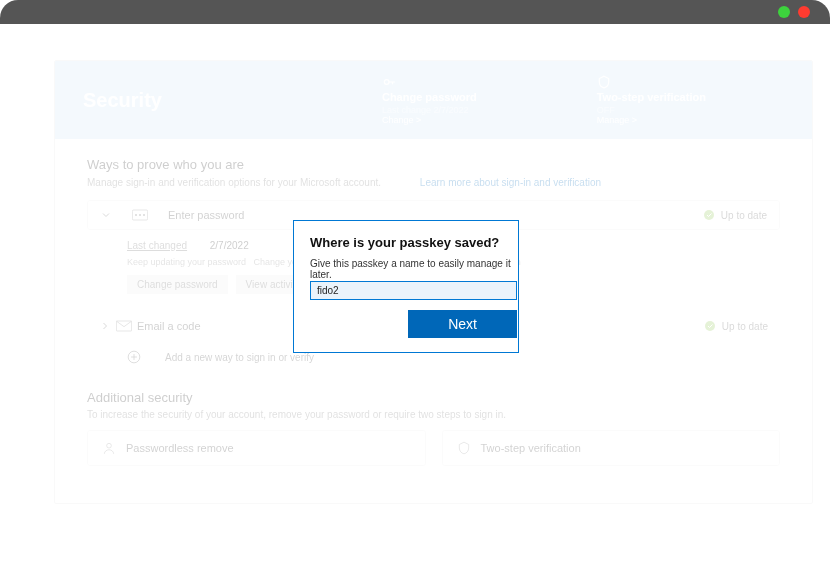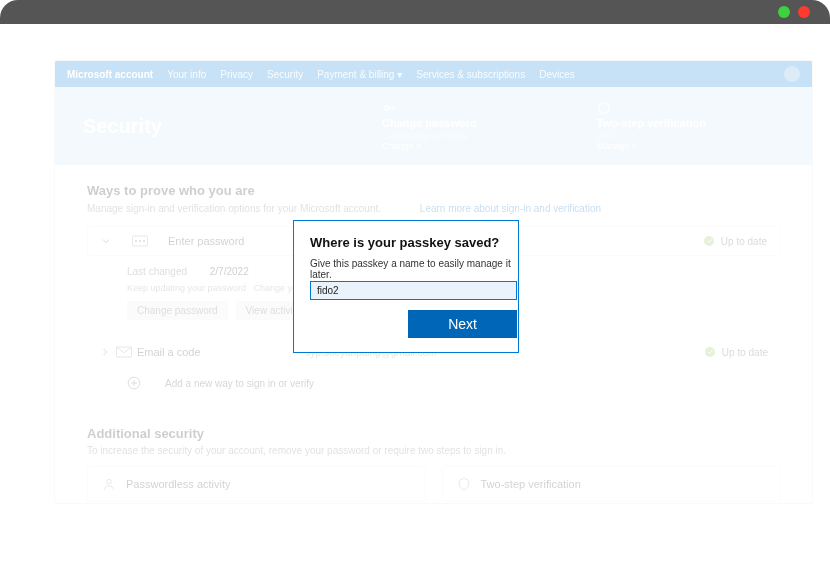--- a/index.html
+++ b/index.html
@@ -27,39 +27,39 @@
   
   .band { height: 78px; background: #cde4f6; display: flex; align-items: center; padding: 0 28px; gap: 220px; }
   .band .title { color: #fff; font-size: 20px; font-weight: 600; }
   .band-cols { display: flex; gap: 120px; font-size: 10px; color: #fff; }
   .band-col svg { width: 14px; height: 14px; }
   .band-col .ln1 { margin-top: 2px; font-size: 9px; color: #e6f2fb; }
   .band-col .ln2 { font-size: 9px; color: #fff; }
   
   
   .main { padding: 18px 32px; font-size: 11px; color: #555; }
-  .main h2 { font-size: 13px; color: #222; font-weight: 700; margin-bottom: 4px; }
+  .main h2 { font-size: 13px; color: #222; font-weight: 400; margin-bottom: 4px; }
   .main .desc { font-size: 10px; color: #777; }
   .main .link { color: #0067b8; padding-left: 36px; }
   
   .method-row { display: flex; align-items: center; gap: 20px; border: 1px solid #eee; border-radius: 3px; padding: 8px 12px; margin-top: 12px; font-size: 11px; color: #333; }
   .method-row .status { margin-left: auto; display: flex; align-items: center; gap: 6px; font-size: 10px; color: #555; }
   .method-row .status svg { width: 12px; height: 12px; }
   .collapsed-row { display: flex; align-items: center; gap: 5px; padding: 8px 12px; font-size: 11px; color: #333; }
   
   .subblock { padding: 10px 40px; font-size: 10px; color: #666; }
-  .subblock .label { display: inline-block; width: 80px; }
+  .subblock .label { display: inline-block; width: 80px; text-decoration: underline; }
   .subblock .val { color: #222; }
   .btns { margin-top: 8px; display: flex; gap: 8px; }
   .btn-sm { background: #eee; color: #666; font-size: 10px; padding: 4px 10px; border: none; }
   
   .addrow { display: flex; align-items: center; gap: 24px; padding: 10px 40px; font-size: 10px; color: #444; }
   .addrow svg { width: 14px; height: 14px; }
   
-  .sec2 { margin-top: 26px; }
+  .sec2 { margin-top: 16px; }
   .cards { display: flex; gap: 16px; margin-top: 10px; }
   .card { flex: 1; border: 1px solid #eee; border-radius: 3px; padding: 10px 14px; font-size: 11px; color: #333; display: flex; align-items: center; gap: 10px; }
   
   
   .modal { position: absolute; top: 220px; left: 293px; width: 226px; background: #fff; border: 1px solid #0078d4; padding: 14px 1px 14px 16px; z-index: 20; }
   .modal h3 { font-size: 13px; color: #111; font-weight: 600; margin-bottom: 8px; }
   .modal p { font-size: 10px; color: #333; }
   .modal input { width: 100%; border: 1px solid #0078d4; outline: none; font-size: 10px; padding: 3px 6px; background: #eaf3fb; color: #222; }
   .modal .btn-row { display: flex; justify-content: flex-end; margin-top: 10px; }
   .modal .btn-next { background: #0067b8; color: #fff; font-size: 14px; border: none; padding: 6px 40px; cursor: pointer; }
@@ -68,30 +68,20 @@
 <body>
 
 <div class="app-frame">
   <div class="titlebar">
     <div class="tb-dot tb-green"></div>
     <div class="tb-dot tb-red"></div>
   </div>
 
   <div class="content-wrap">
 
-    <div class="topnav">
-      <span class="brand">Microsoft account</span>
-      <span class="nav-item">Your info</span>
-      <span class="nav-item">Privacy</span>
-      <span class="nav-item">Security</span>
-      <span class="nav-item">Payment &amp; billing ▾</span>
-      <span class="nav-item">Services &amp; subscriptions</span>
-      <span class="nav-item">Devices</span>
-      <span class="avatar"></span>
-    </div>
 
     <div class="band">
       <div class="title">Security</div>
       <div class="band-cols">
         <div class="band-col">
           <svg viewBox="0 0 24 24">
               <circle cx="8" cy="12" r="4" fill="none" stroke="#fff" stroke-width="2"></circle>
               <path d="M12 12h10M18 12v4" stroke="#fff" stroke-width="2" fill="none"></path>
             </svg>
           <div style="font-size:11px;font-weight:600">Change password</div>
@@ -173,21 +163,21 @@
 
       <div class="sec2">
         <h2>Additional security</h2>
         <div class="desc" style="font-size:10px;color:#777">To increase the security of your account, remove your password or require two steps to sign in.</div>
         <div class="cards">
           <div class="card">
             <svg width="14" height="14" viewBox="0 0 24 24">
                 <circle cx="12" cy="8" r="4" fill="none" stroke="#555"></circle>
                 <path d="M4 22c0-4 4-7 8-7s8 3 8 7" fill="none" stroke="#555"></path>
               </svg>
-            <span>Passwordless activity</span>
+            <span>Passwordless remove</span>
           </div>
           <div class="card">
             <svg width="14" height="14" viewBox="0 0 24 24">
                 <path d="M12 2l8 4v6c0 5-3.5 9-8 10-4.5-1-8-5-8-10V6l8-4z" fill="none" stroke="#555"></path>
               </svg>
             <span>Two-step verification</span>
           </div>
         </div>
       </div>
     </div>

